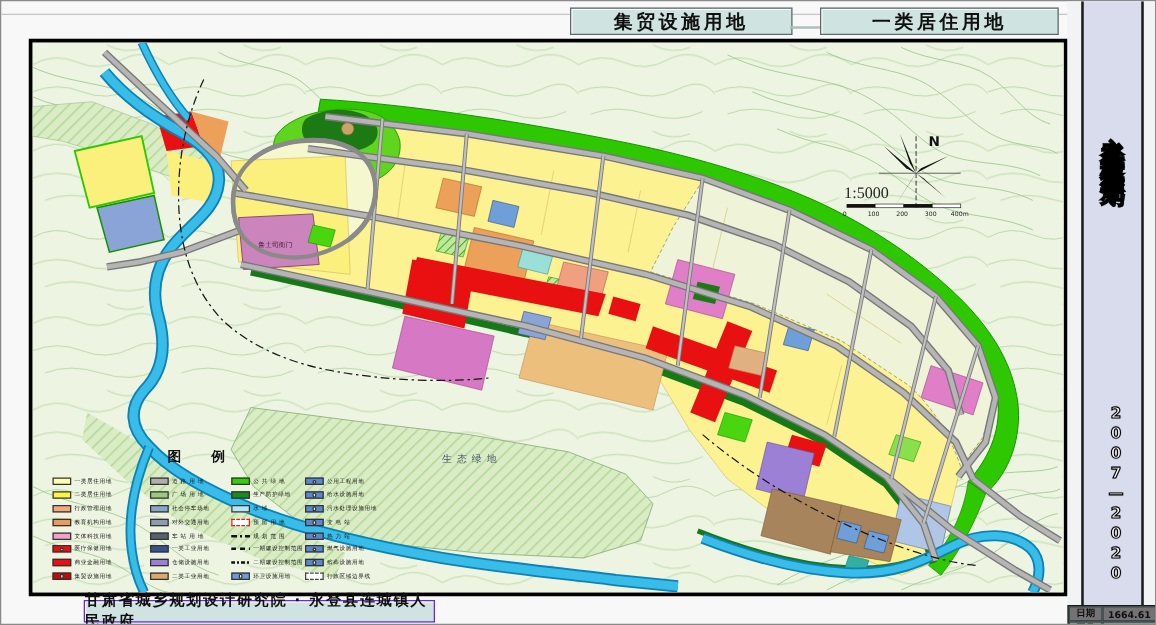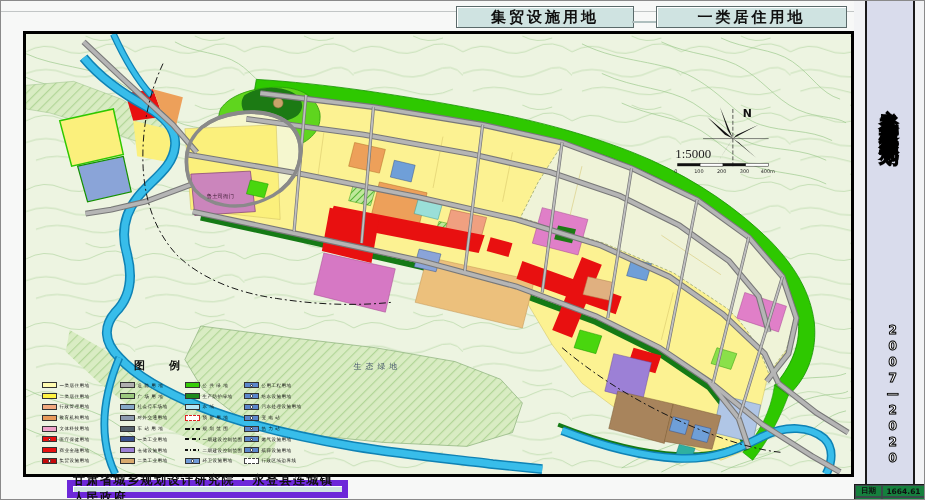--- a/index.html
+++ b/index.html
@@ -35,26 +35,26 @@
               border-left:2px solid #1a1a1a;border-right:2px solid #1a1a1a;box-sizing:border-box;}
   .vtitle{position:absolute;left:50%;transform:translateX(-50%);top:94px;
           writing-mode:vertical-rl;text-orientation:upright;
           font-size:19px;font-weight:bold;letter-spacing:4px;color:#ffffff;
           -webkit-text-stroke:1.1px #000;text-shadow:0 0 1px #000;}
   .vyears{position:absolute;left:56%;transform:translateX(-50%);top:322px;
           writing-mode:vertical-rl;text-orientation:upright;
           font-size:12px;font-weight:bold;letter-spacing:2px;color:#ffffff;
           -webkit-text-stroke:0.9px #000;text-shadow:0 0 1px #000;}
   .stamp{position:absolute;left:0px;top:483px;width:72px;height:17px;display:grid;
-         grid-template-columns:27px 1fr;grid-template-rows:1fr 1fr;background:#15803d;
+         grid-template-columns:27px 1fr;grid-template-rows:1fr 1fr;background:#737373;
          border:1px solid #1a1a1a;box-sizing:border-box;font-size:7.5px;font-weight:bold;color:#101010;}
   .stamp div{display:flex;align-items:center;justify-content:center;border:0.5px solid #3a4a4a;box-sizing:border-box;}
   
   .credit{position:absolute;left:66px;top:479px;width:281px;height:18px;background:#cfe3e1;
-          border:6px solid #6d28d9;box-shadow:inset 1px 1px 0 #fff;display:flex;align-items:center;
+          border:1px solid #6d28d9;box-shadow:inset 1px 1px 0 #fff;display:flex;align-items:center;
           justify-content:center;font-size:12px;font-weight:bold;letter-spacing:1.5px;color:#101010;box-sizing:border-box;}
   .serif{font-family:"Liberation Serif","DejaVu Serif",serif;}
 </style>
 </head>
 <body>
 
 <div class="page">
 
   <div class="toprule"></div>
   <div class="tab tab1">

